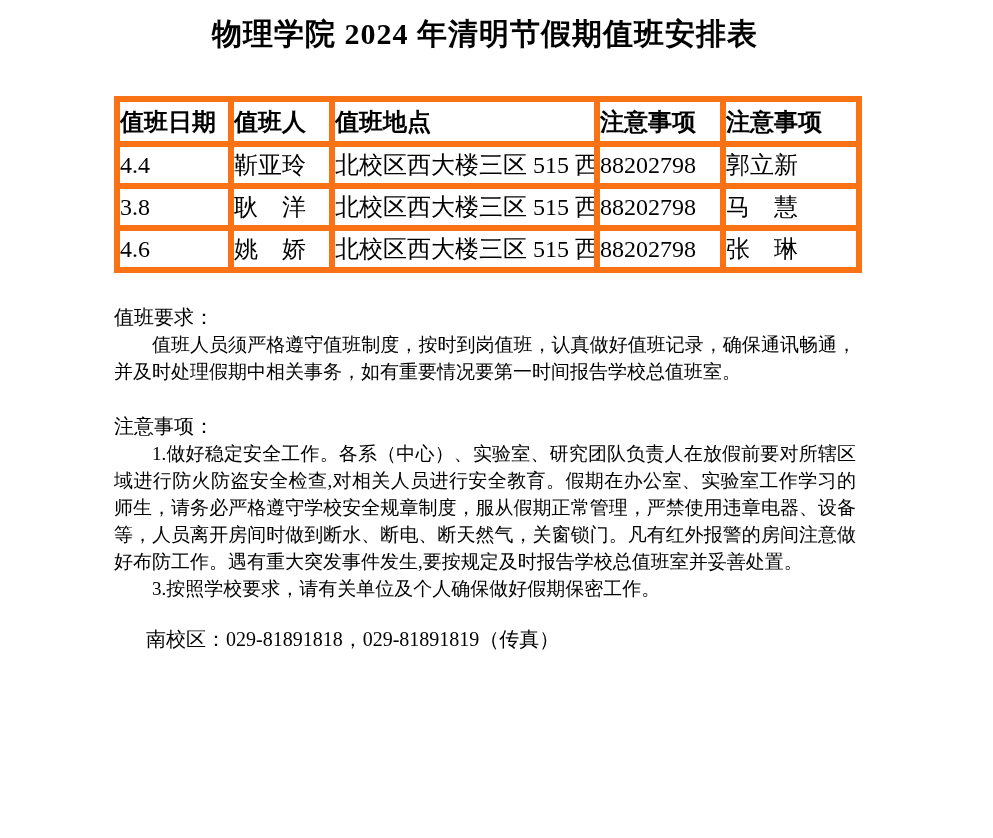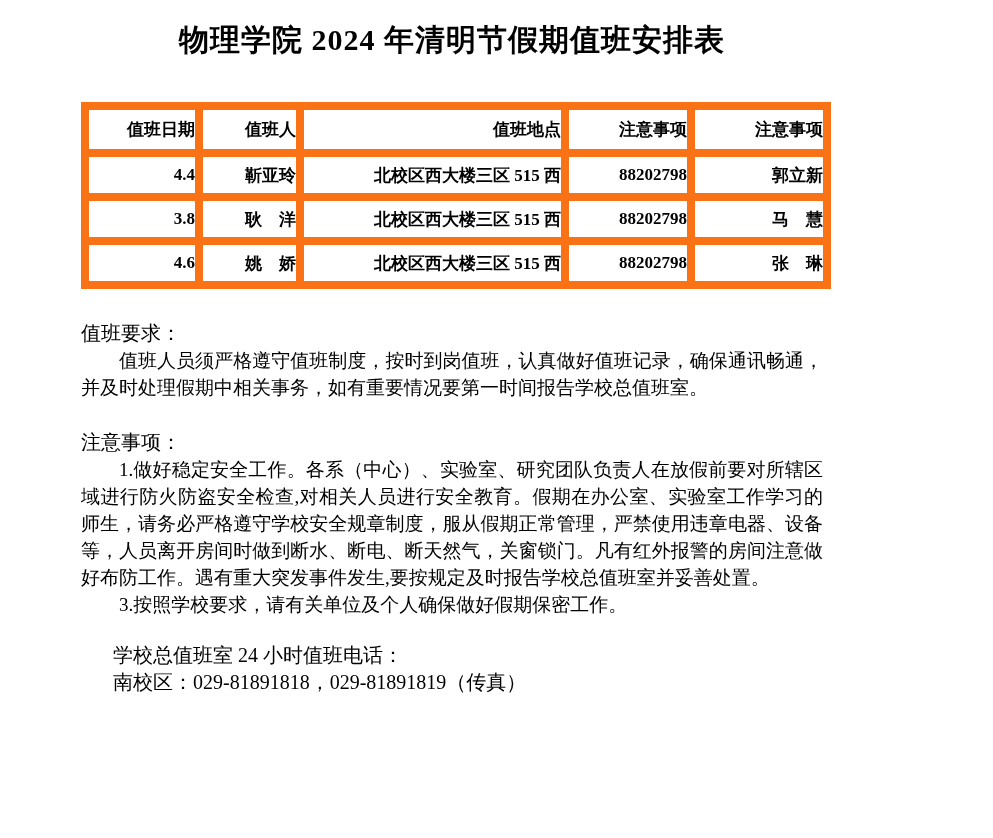--- a/index.html
+++ b/index.html
@@ -9,55 +9,55 @@
     color: #000000;
   }
   body {
     width: 993px;
     height: 838px;
     overflow: hidden;
     font-family: "Liberation Serif", "DejaVu Serif", serif;
   }
   .page {
     width: 742px;
-    margin-left: 81px;
-    padding-top: 22px;
+    margin-left: 114px;
+    padding-top: 16px;
     box-sizing: border-box;
   }
   .doc-title {
     font-size: 30px;
     line-height: 36px;
     font-weight: 700;
     text-align: center;
     margin: 0;
     letter-spacing: 1px;
   }
   table.duty-table {
     margin-top: 44px;
     width: 742px;
     border-collapse: collapse;
     table-layout: fixed;
   }
   table.duty-table th,
   table.duty-table td {
-    border: 8px solid #f97316;
-    text-align: right;
+    border: 6px solid #f97316;
+    text-align: left;
     vertical-align: middle;
-    font-size: 17px;
+    font-size: 24px;
     padding: 0;
     overflow: hidden;
     white-space: nowrap;
   }
   table.duty-table th {
     height: 39px;
     font-weight: 700;
   }
   table.duty-table td {
     height: 36px;
-    font-weight: 700;
+    font-weight: 400;
   }
   .sec-heading {
     font-size: 20px;
     font-weight: 400;
     margin: 0;
     line-height: 27px;
   }
   .req-heading { margin-top: 31px; }
   .notes-heading { margin-top: 28px; }
   .body-par {
@@ -131,17 +131,16 @@
     <p class="body-par">值班人员须严格遵守值班制度，按时到岗值班，认真做好值班记录，确保通讯畅通，并及时处理假期中相关事务，如有重要情况要第一时间报告学校总值班室。</p>
   </section>
 
   <section>
     <h2 class="sec-heading notes-heading">注意事项：</h2>
     <p class="body-par">1.做好稳定安全工作。各系（中心）、实验室、研究团队负责人在放假前要对所辖区域进行防火防盗安全检查,对相关人员进行安全教育。假期在办公室、实验室工作学习的师生，请务必严格遵守学校安全规章制度，服从假期正常管理，严禁使用违章电器、设备等，人员离开房间时做到断水、断电、断天然气，关窗锁门。凡有红外报警的房间注意做好布防工作。遇有重大突发事件发生,要按规定及时报告学校总值班室并妥善处置。</p>
     <p class="body-par">3.按照学校要求，请有关单位及个人确保做好假期保密工作。</p>
   </section>
 
   <div class="footer-block">
-    <p class="footer-line">学校总值班室 24 小时值班电话：</p>
     <p class="footer-line">南校区：029-81891818，029-81891819（传真）</p>
   </div>
 
 </div>
 
 </body></html>

